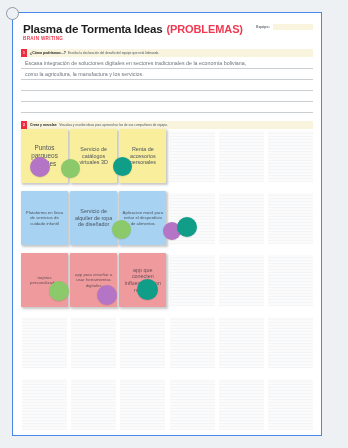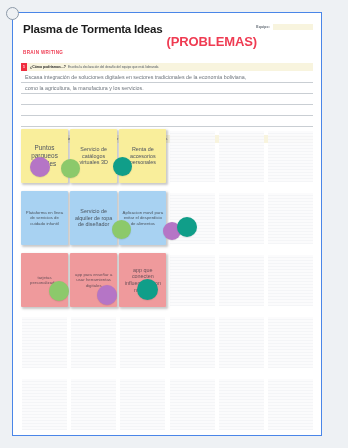--- a/index.html
+++ b/index.html
@@ -19,29 +19,28 @@
 
   
   #canvas{
     position:absolute;left:12px;top:12px;width:310px;height:424px;
     background:#ffffff;border:1.6px solid #4a86e8;
     box-sizing:border-box;overflow:hidden;
   }
 
   
   #header{padding:9px 10px 0 10px;position:relative;}
-  #title-row{display:flex;align-items:flex-start;gap:4px;}
+  #title-row{display:flex;align-items:center;gap:4px;}
   #doc-title{
     font-size:11.6px;font-weight:bold;color:#1d1d1d;letter-spacing:-.25px;
     white-space:nowrap;
   }
   #doc-title-paren{
-    font-size:13px;font-weight:bold;color:#ef3b52;letter-spacing:-.1px;
+    font-size:11px;font-weight:bold;color:#ef3b52;letter-spacing:-.1px;
     white-space:nowrap;
-    margin-top:12px;
   }
   #doc-subtitle{
     font-size:4.6px;font-weight:bold;color:#ef3b52;letter-spacing:.35px;
     margin-top:1px;
   }
   #team-box{
     position:absolute;right:8px;top:11px;display:flex;align-items:center;gap:3px;
   }
   #team-label{font-size:3.3px;font-weight:bold;color:#58616b;letter-spacing:.2px;}
   #team-field{width:40px;height:6px;background:#f8f4de;}

